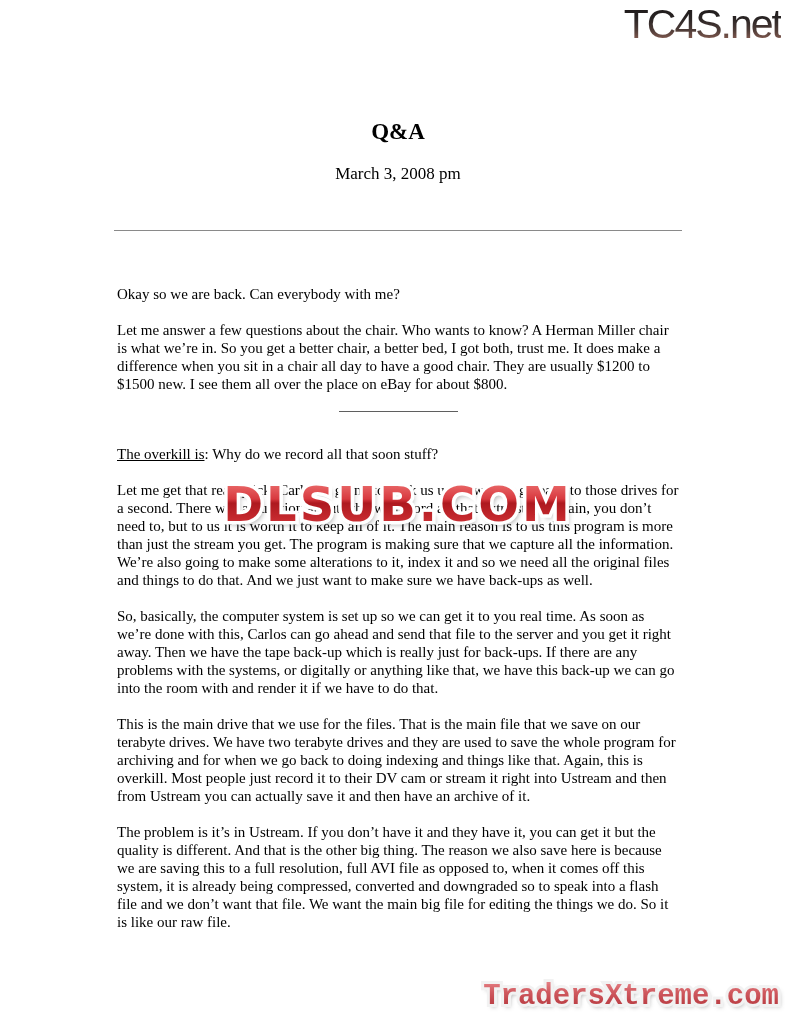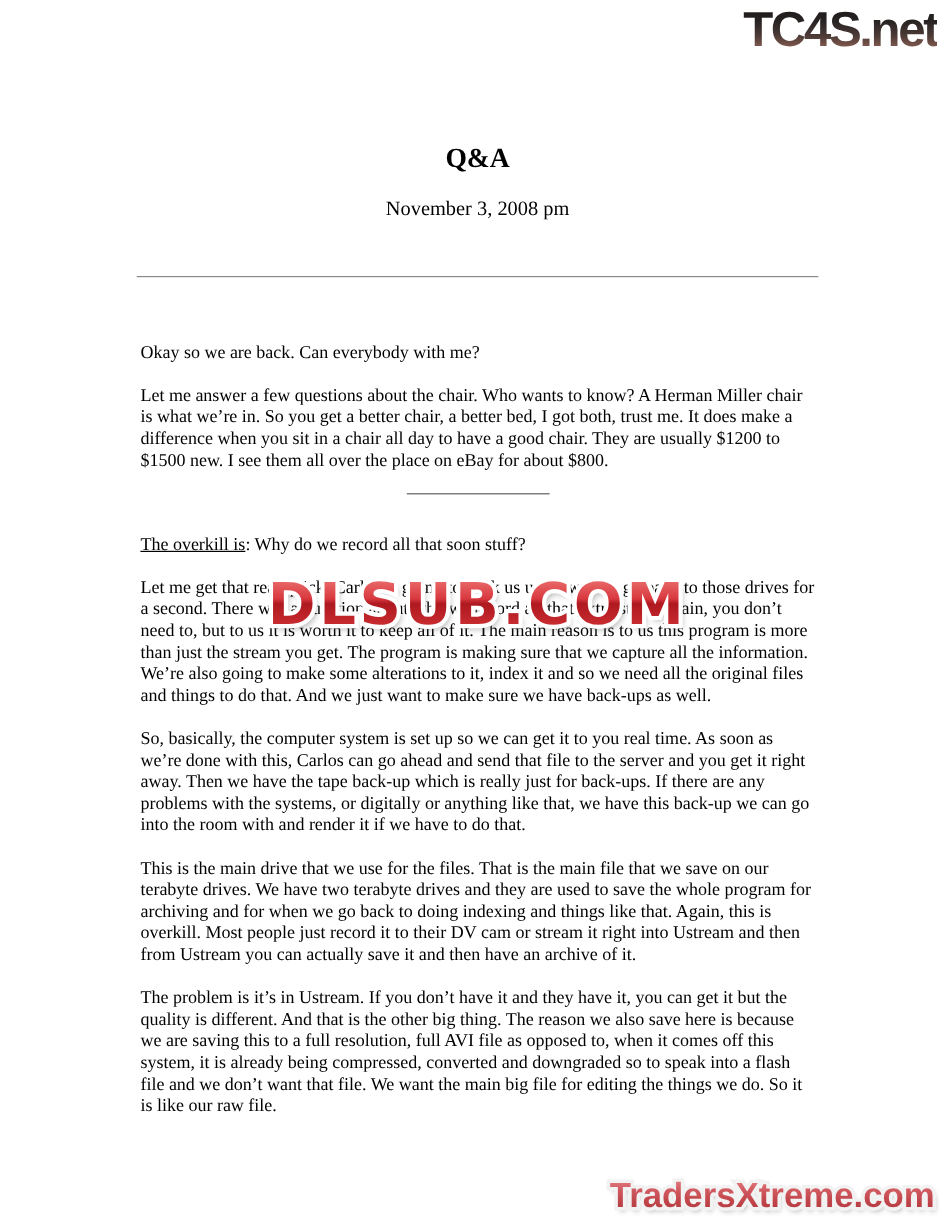--- a/index.html
+++ b/index.html
@@ -4,21 +4,21 @@
 <style>
   html,body { margin:0; padding:0; background:#ffffff; }
   .page {
     position:relative; width:791px; height:1024px; background:#ffffff;
     overflow:hidden; font-family:"Liberation Serif", serif; color:#000;
   }
 
   
   .tc4s-logo {
     position:absolute; top:0px; right:10px;
-    font-family:"Liberation Sans", sans-serif; font-weight:bold;
+    font-family:"Liberation Sans", sans-serif; font-weight:normal;
     font-size:41px; line-height:48px; letter-spacing:-2px;
     background:linear-gradient(180deg,#171313 0%,#292424 38%,#4c3b37 62%,#82594f 82%,#a8867c 100%);
     -webkit-background-clip:text; background-clip:text;
     color:transparent; -webkit-text-fill-color:transparent;
   }
 
   .content { position:absolute; left:117px; top:85px; width:562px;margin-top:32px; }
 
   .title { margin:0; text-align:center; font-size:23px; line-height:30px; font-weight:bold; }
   .subtitle { margin:16px 0 0; text-align:center; font-size:17px; line-height:22px; }
@@ -44,21 +44,21 @@
     content:attr(data-text); position:absolute; left:0; top:0;
     -webkit-text-stroke:0px transparent; text-shadow:none;
     background:linear-gradient(180deg,#ea6b6b 0%,#d8393f 38%,#ae191f 48%,#c2272c 80%,#cf3338 100%);
     -webkit-background-clip:text; background-clip:text;
     -webkit-text-fill-color:transparent;
   }
 
   
   .footer-logo {
     position:absolute; right:12px; bottom:10px;
-    font-family:Liberation Sans, sans-serif; font-weight:bold;
+    font-family:Liberation Mono, monospace; font-weight:bold;
     font-size:29px; line-height:34px; white-space:nowrap;
     -webkit-text-stroke:6px #f2f2f2; color:transparent;
     text-shadow:2px 3px 4px rgba(80,80,80,0.5);
   }
   .footer-logo::after {
     content:attr(data-text); position:absolute; left:0; top:0;
     -webkit-text-stroke:0px transparent; text-shadow:none;
     background:linear-gradient(180deg,#e9868a 0%,#d05a60 35%,#c2464c 60%,#aa343a 100%);
     -webkit-background-clip:text; background-clip:text;
     -webkit-text-fill-color:transparent;
@@ -66,21 +66,21 @@
 </style>
 </head>
 <body>
 
 <div class="page">
 
   <div class="tc4s-logo">TC4S.net</div>
 
   <div class="content">
     <h1 class="title">Q&amp;A</h1>
-    <div class="subtitle">November 3, 2008 pm</div>
+    <div class="subtitle">March 3, 2008 pm</div>
     <hr class="rule">
 
     <p class="para p-first">Okay so we are back. Can everybody with me?</p>
     <p class="para">Let me answer a few questions about the chair. Who wants to know? A Herman Miller chair is what we’re in. So you get a better chair, a better bed, I got both, trust me. It does make a difference when you sit in a chair all day to have a good chair. They are usually $1200 to $1500 new. I see them all over the place on eBay for about $800.</p>
 
     <div class="short-divider"></div>
 
     <p class="para"><span class="underline">The overkill is</span><span>: Why do we record all that soon stuff?</span></p>
 
     <p class="para">Let me get that real quick. Carlos is going to back us up so we can go back to those drives for a second. There was a question about why we record all that extra stuff. Again, you don’t need to, but to us it is worth it to keep all of it. The main reason is to us this program is more than just the stream you get. The program is making sure that we capture all the information. We’re also going to make some alterations to it, index it and so we need all the original files and things to do that. And we just want to make sure we have back-ups as well.</p>

